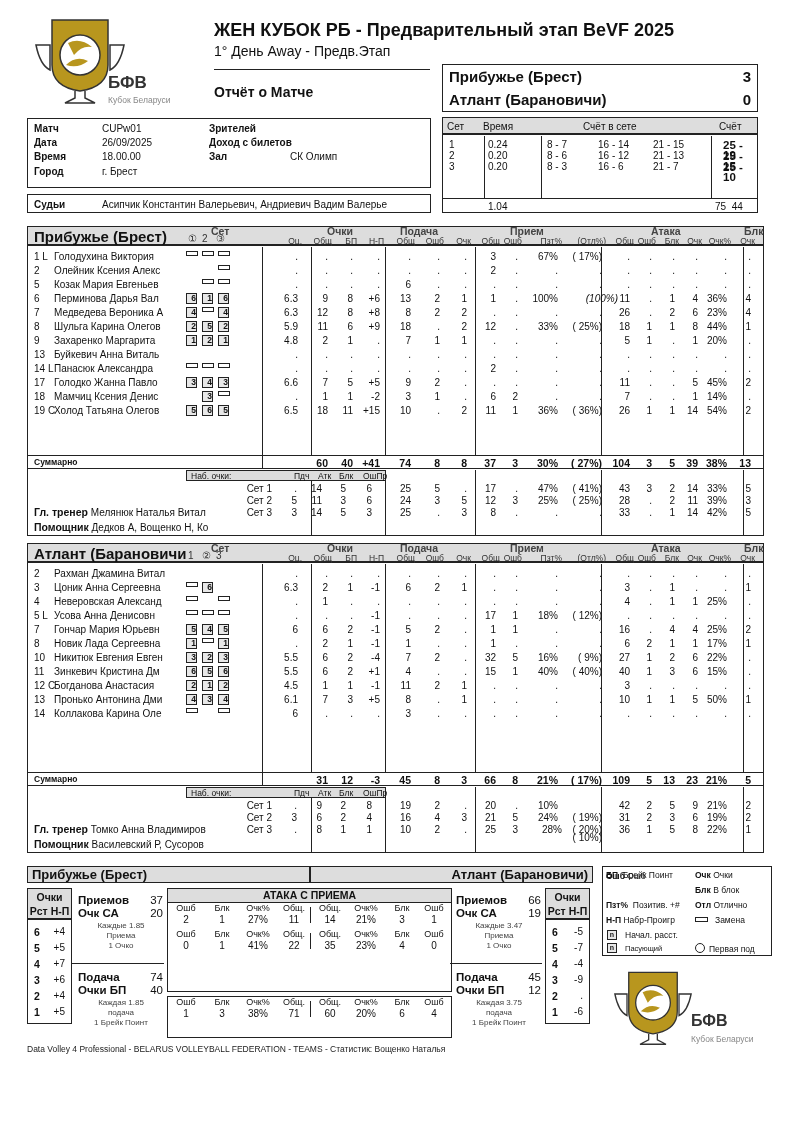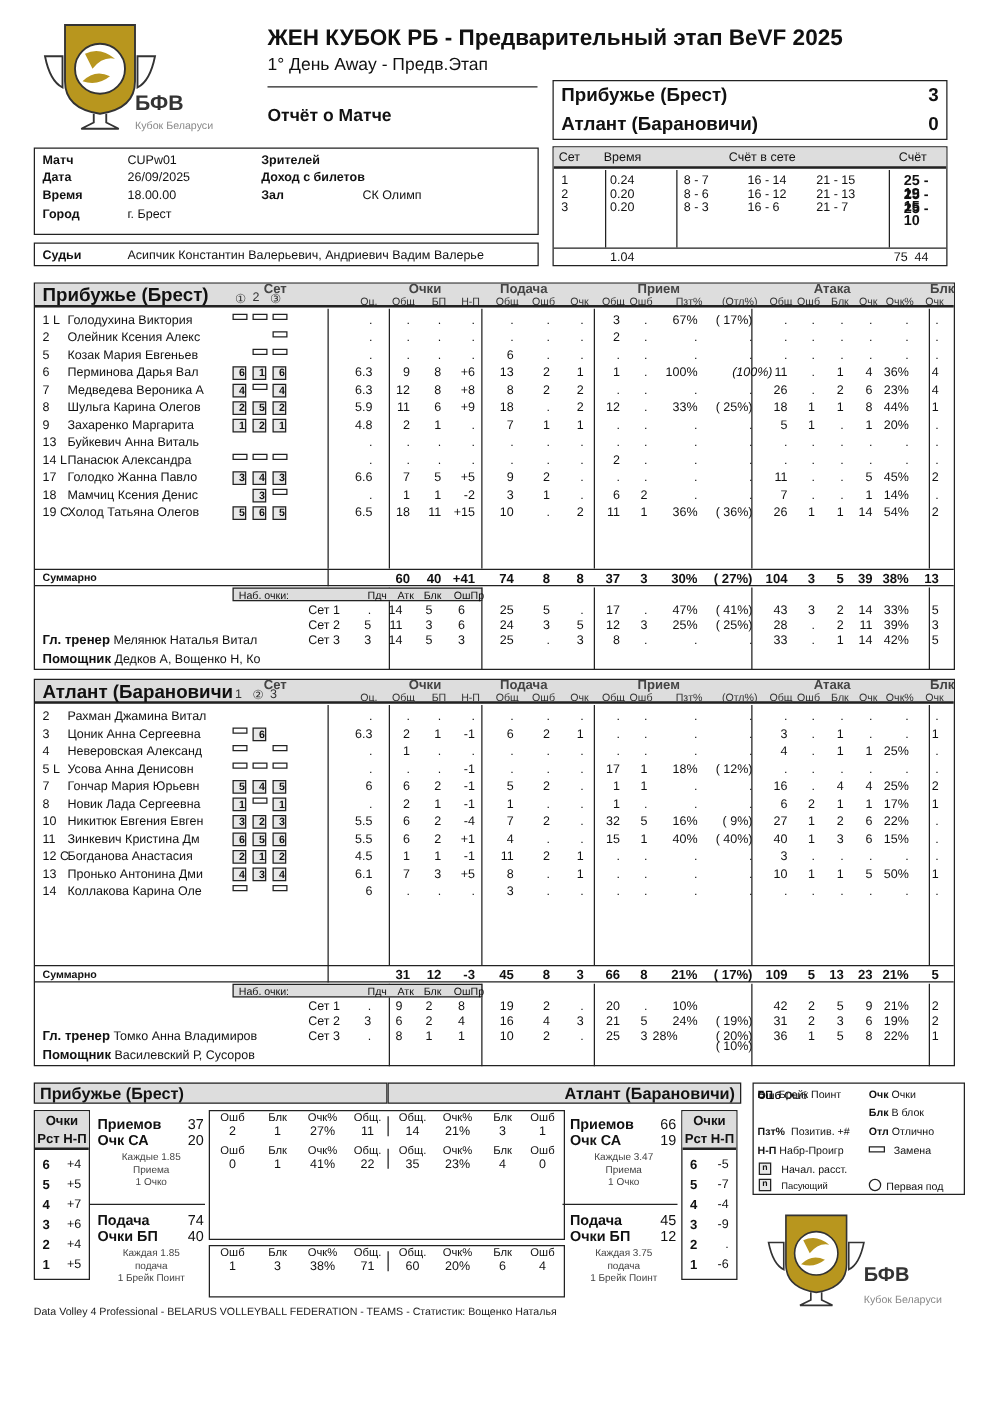--- a/index.html
+++ b/index.html
@@ -935,21 +935,21 @@
       <span style="right: 491px;">Сет 3</span>
       <span style="right: 466px;">.</span>
       <span style="right: 441px;">8</span>
       <span style="right: 417px;">1</span>
       <span style="right: 391px;">1</span>
       <span style="right: 352px;">10</span>
       <span style="right: 323px;">2</span>
       <span style="right: 296px;">.</span>
       <span style="right: 267px;">25</span>
       <span style="right: 245px;">3</span>
-      <span style="right: 221px;">28%</span>
+      <span style="right: 201px;">28%</span>
       <span style="right: 161px;">( 20%)</span>
       <span style="right: 133px;">36</span>
       <span style="right: 111px;">1</span>
       <span style="right: 88px;">5</span>
       <span style="right: 65px;">8</span>
       <span style="right: 36px;">22%</span>
       <span style="right: 12px;">1</span>
     </div>
     <div class="coach" style="left: 6px; top: 279px;"><b>Гл. тренер</b> <span>Томко Анна Владимиров</span></div>
     <div class="coach" style="left: 6px; top: 294px;"><b>Помощник</b> <span>Василевский Р, Сусоров</span></div>
@@ -1056,20 +1056,21 @@
     <span class="big" style="left: auto; top: 77px; right: 0px; font-weight: normal;">45</span>
     <span class="big" style="left: 0px; top: 90px;">Очки БП</span>
     <span class="big" style="left: auto; top: 90px; right: 0px; font-weight: normal;">12</span>
     <span class="sm" style="left: -12px; top: 104px;">Каждая 3.75</span>
     <span class="sm" style="left: -12px; top: 114px;">подача</span>
     <span class="sm" style="left: -12px; top: 124px;">1 Брейк Поинт</span>
     <div style="position: absolute; left: -6px; top: 69px; width: 92px; border-top: 1px solid rgb(34, 34, 34);"></div>
   </div>
 
 <div class="attack-box" style="top:888px;height:104px">
+  <div class="hd">АТАКА С ПРИЕМА</div>
   <div id="arPos" style="position:relative;height:26px">
       <span class="g" style="left: 0px; top: 0px;">Ошб</span>
       <span class="g" style="left: 36px; top: 0px;">Блк</span>
       <span class="g" style="left: 72px; top: 0px;">Очк%</span>
       <span class="g" style="left: 108px; top: 0px;">Общ.</span>
       <span class="g" style="left: 144px; top: 0px;">Общ.</span>
       <span class="g" style="left: 180px; top: 0px;">Очк%</span>
       <span class="g" style="left: 216px; top: 0px;">Блк</span>
       <span class="g" style="left: 248px; top: 0px;">Ошб</span>
       <span class="g" style="left: 0px; top: 11px; font-size: 10px;">2</span>

